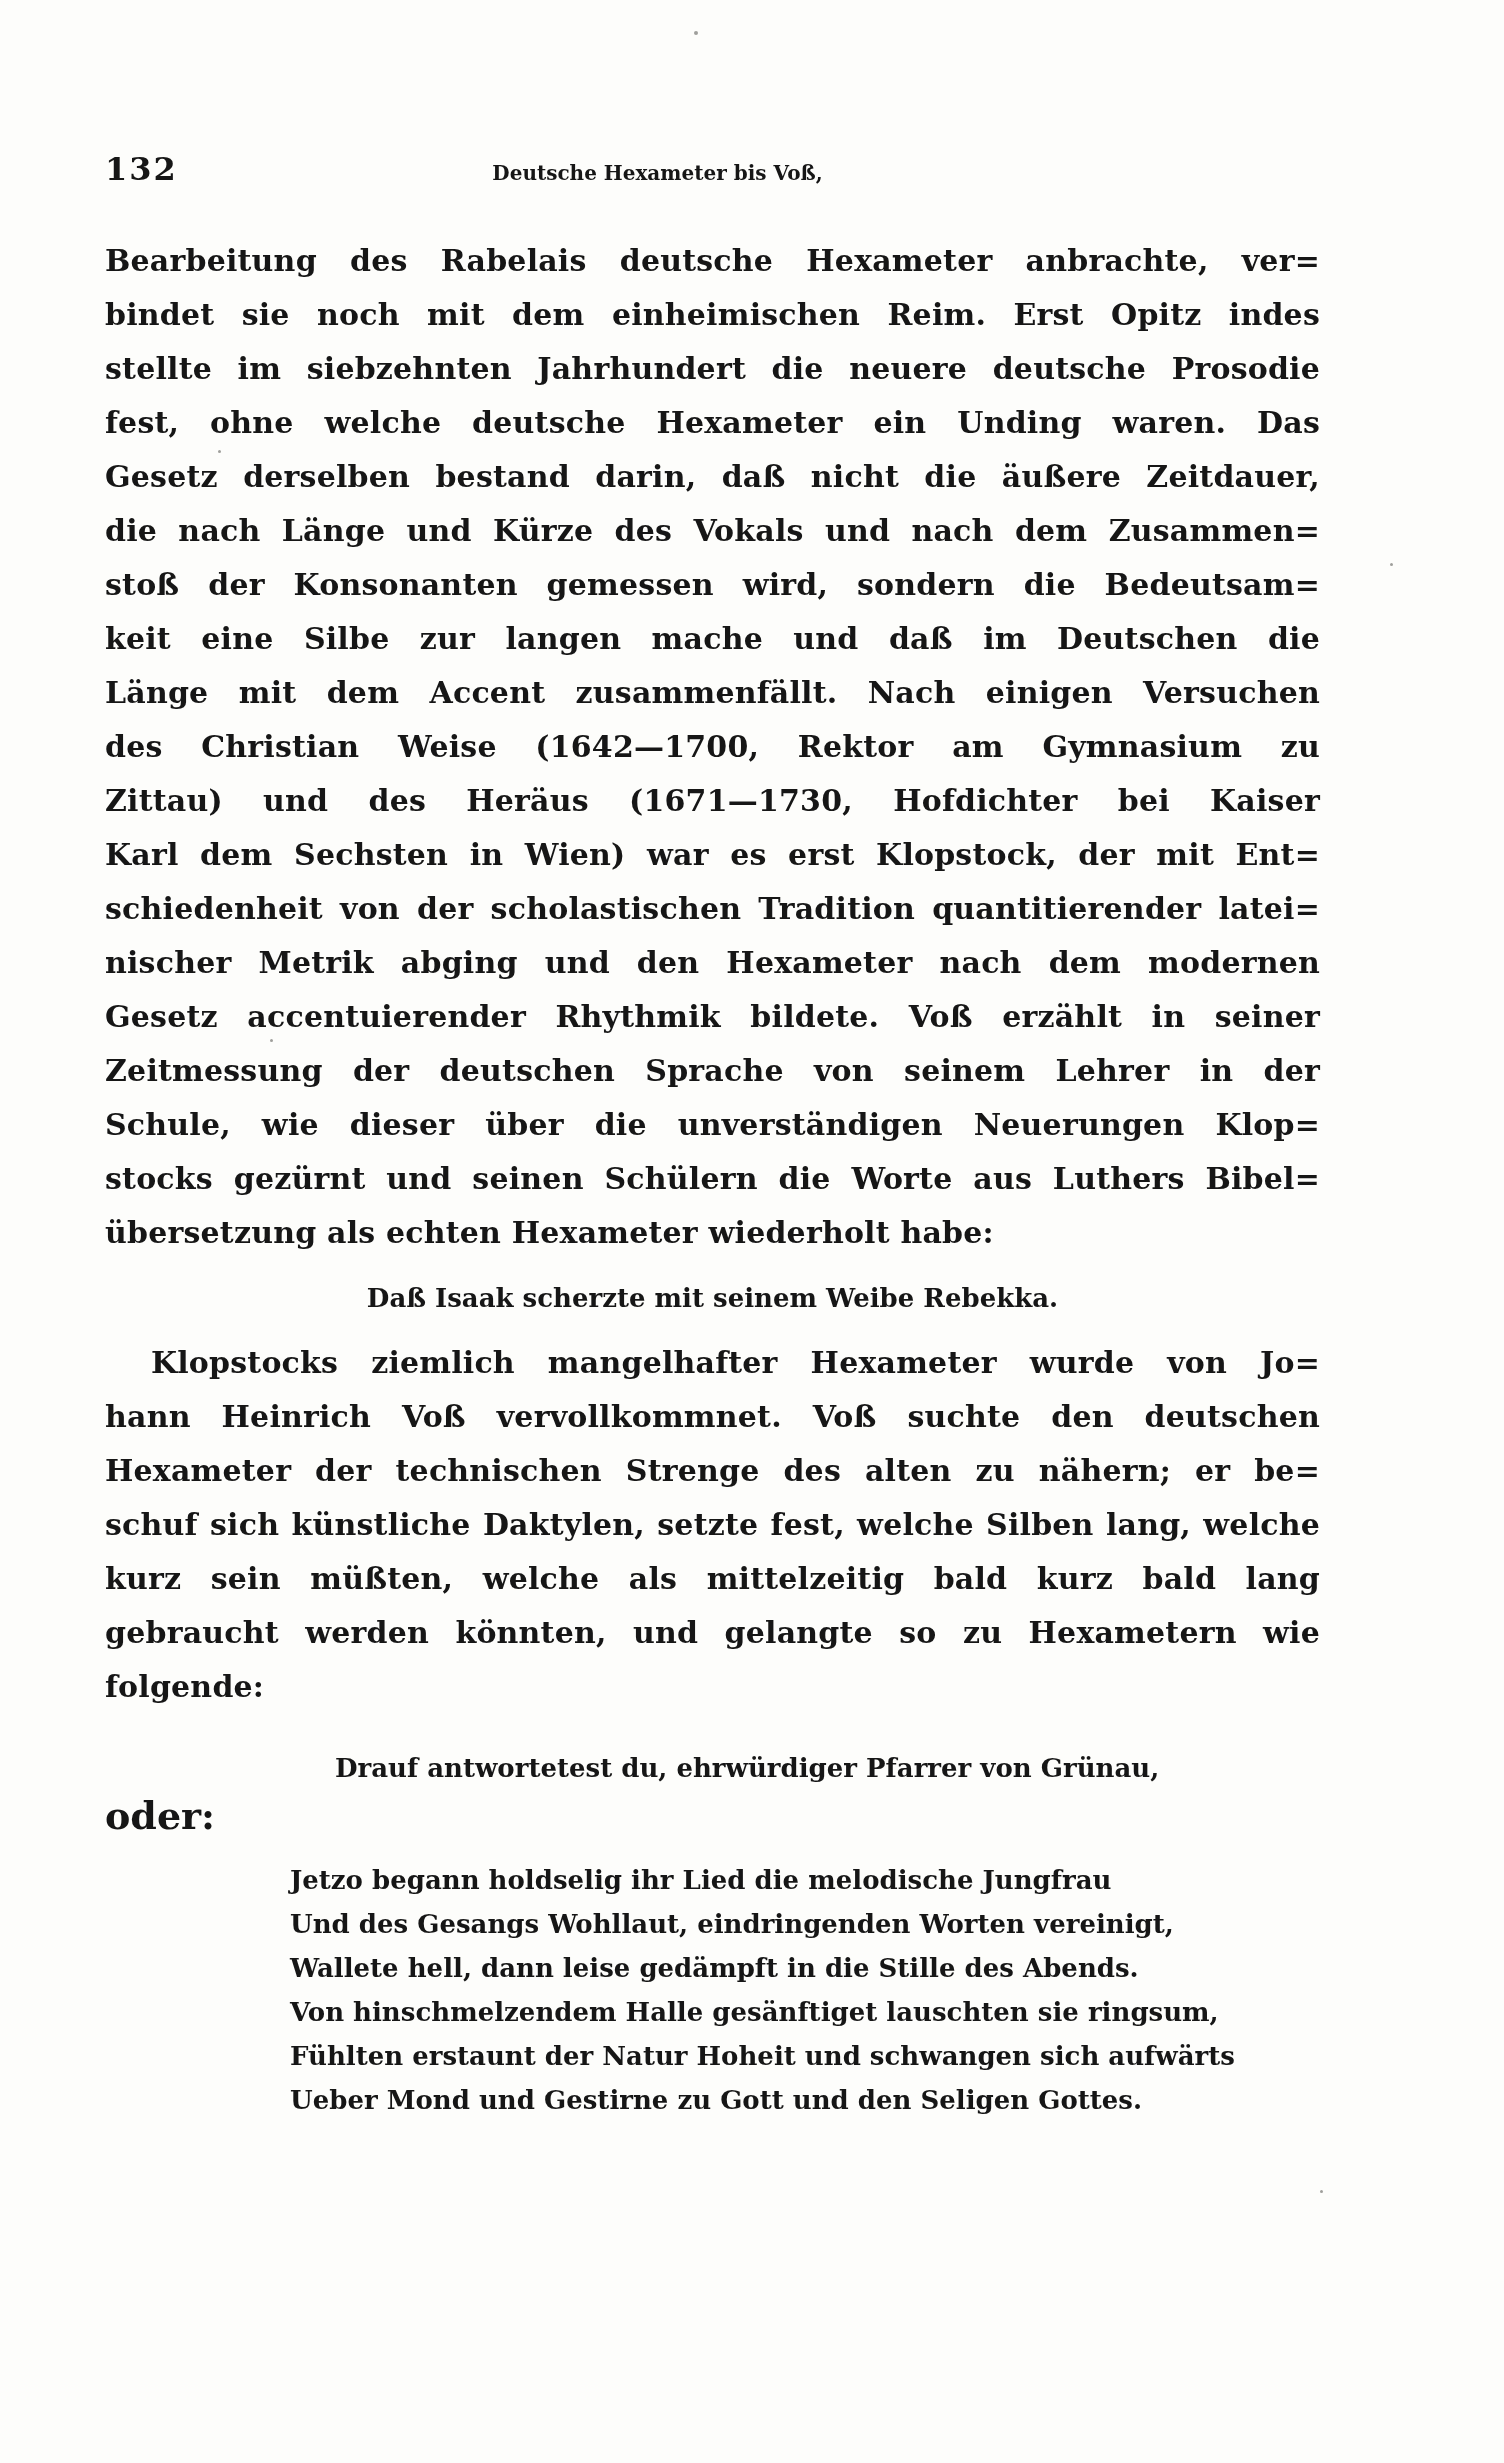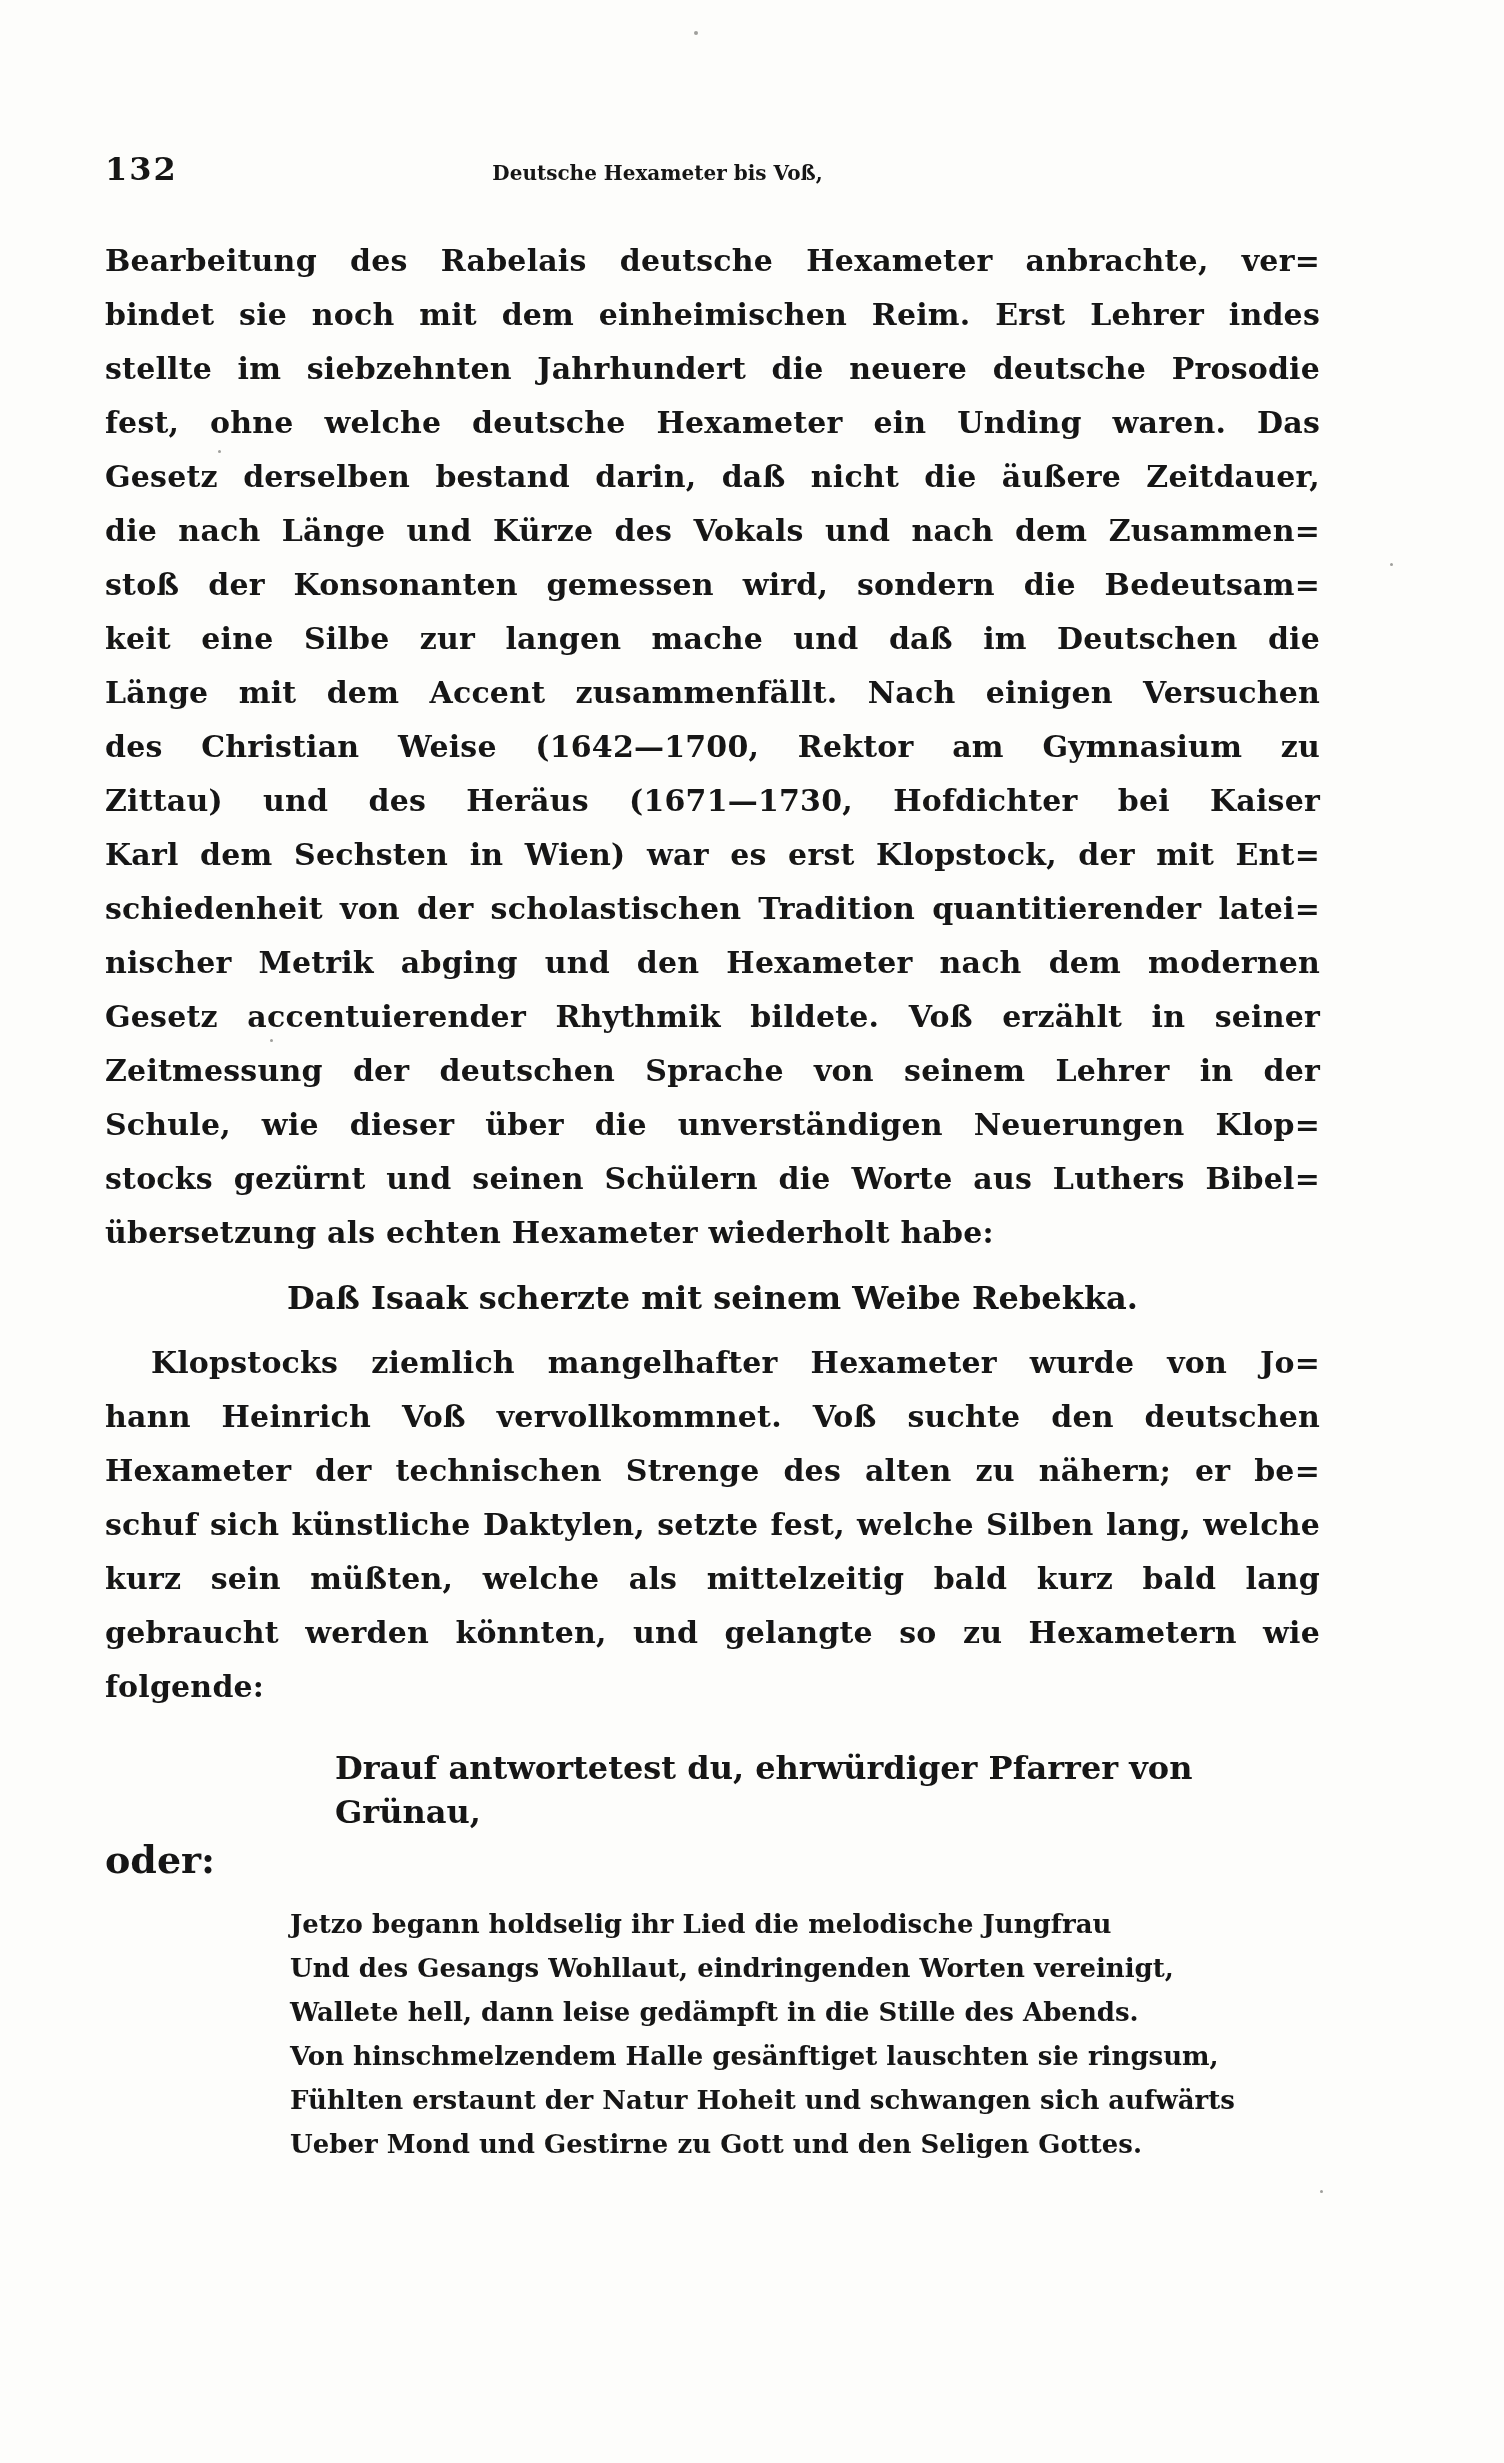--- a/index.html
+++ b/index.html
@@ -57,21 +57,21 @@
     text-align-last: left;
     white-space: normal;
   }
   .para2 {
     margin-top: 0;
   }
   .para2 .line:first-child {
     text-indent: 46px;
   }
   .quote {
-    font-size: 32px;
+    font-size: 26px;
     line-height: 44px;
   }
   .quote1 {
     margin-top: 16px;
     margin-bottom: 16px;
     text-align: center;
   }
   .quote2 {
     margin-top: 32px;
     padding-left: 230px;
@@ -107,21 +107,21 @@
   <div class="header">
     <span class="pagenum">132</span>
     <span class="running-title">Deutsche Hexameter bis Voß,</span>
     <span class="header-spacer"></span>
   </div>
 
   <div class="body-block">
 
     <div class="para para1">
         <div class="line">Bearbeitung des Rabelais deutsche Hexameter anbrachte, ver=</div>
-        <div class="line">bindet sie noch mit dem einheimischen Reim. Erst Lehrer indes</div>
+        <div class="line">bindet sie noch mit dem einheimischen Reim. Erst Opitz indes</div>
         <div class="line">stellte im siebzehnten Jahrhundert die neuere deutsche Prosodie</div>
         <div class="line">fest, ohne welche deutsche Hexameter ein Unding waren. Das</div>
         <div class="line">Gesetz derselben bestand darin, daß nicht die äußere Zeitdauer,</div>
         <div class="line">die nach Länge und Kürze des Vokals und nach dem Zusammen=</div>
         <div class="line">stoß der Konsonanten gemessen wird, sondern die Bedeutsam=</div>
         <div class="line">keit eine Silbe zur langen mache und daß im Deutschen die</div>
         <div class="line">Länge mit dem Accent zusammenfällt. Nach einigen Versuchen</div>
         <div class="line">des Christian Weise (1642—1700, Rektor am Gymnasium zu</div>
         <div class="line">Zittau) und des Heräus (1671—1730, Hofdichter bei Kaiser</div>
         <div class="line">Karl dem Sechsten in Wien) war es erst Klopstock, der mit Ent=</div>

